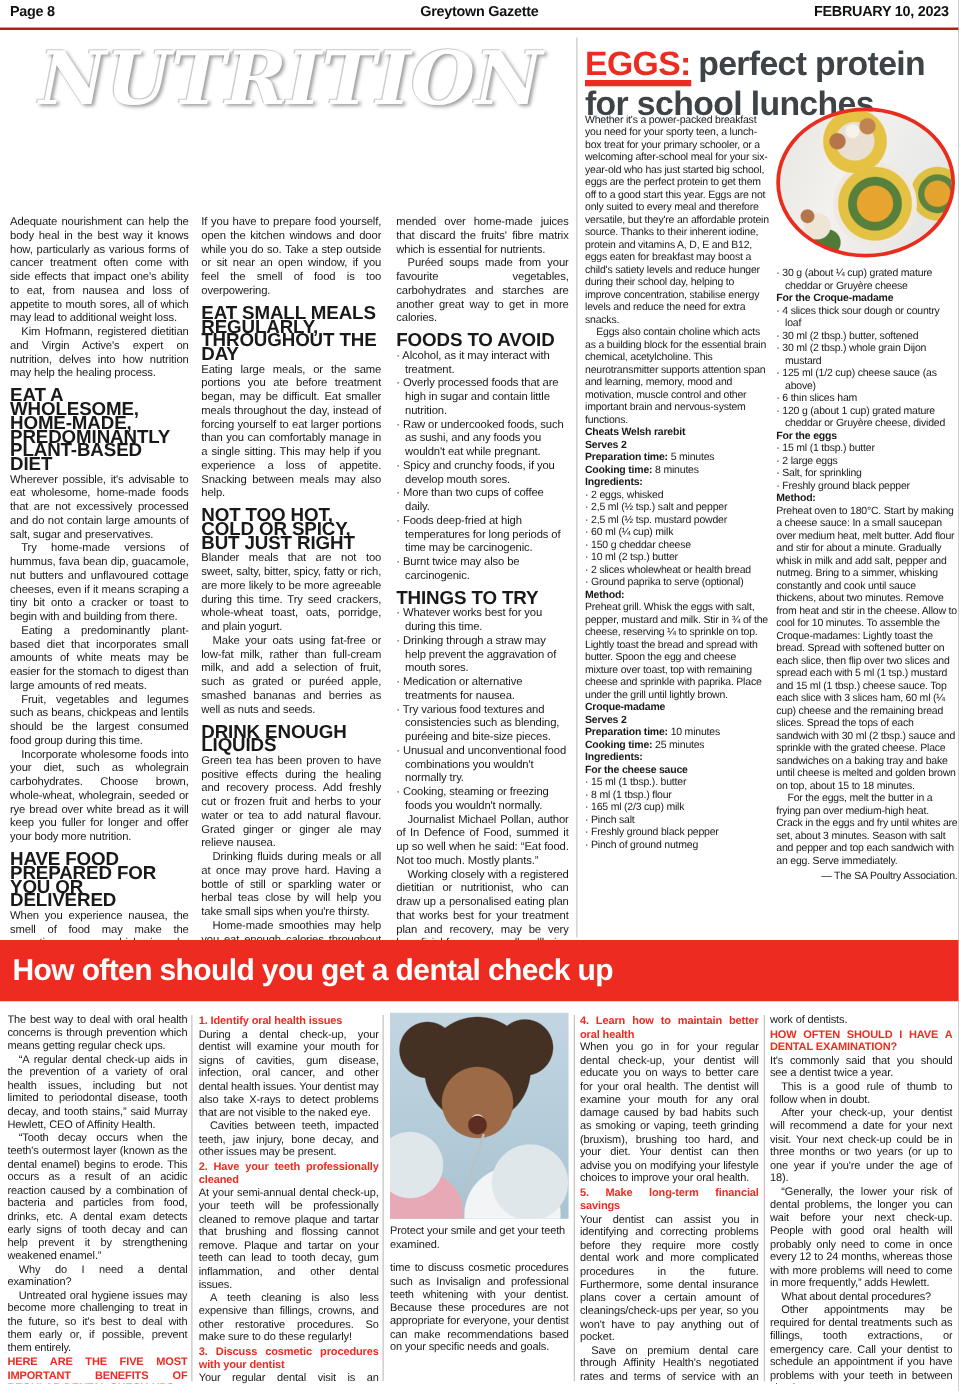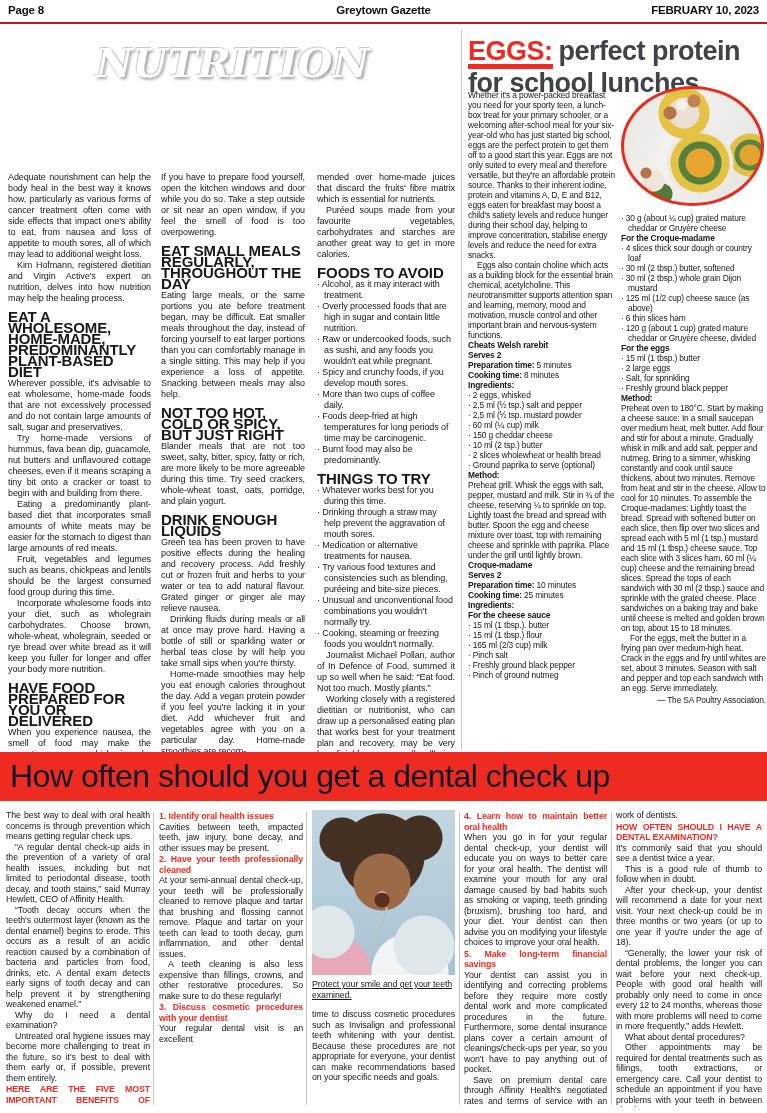--- a/index.html
+++ b/index.html
@@ -21,21 +21,21 @@
       radial-gradient(circle at 190px 12px,#e68a2e 0 24px,#f2f2f0 25px 29px,rgba(0,0,0,0) 30px),
       radial-gradient(circle at 205px 128px,#ece6d2 0 19px,rgba(0,0,0,0) 20px),
       radial-gradient(circle at 248px 118px,#46722f 0 21px,rgba(0,0,0,0) 22px),
       radial-gradient(circle at 290px 40px,#d0403a 0 25px,#f1f0ed 26px 30px,rgba(0,0,0,0) 31px),
       radial-gradient(circle at 352px 25px,#d9aa35 0 17px,rgba(0,0,0,0) 18px),
       radial-gradient(circle at 420px 28px,#3f4c68 0 27px,#eceary 28px,rgba(0,0,0,0) 28px),
       radial-gradient(circle at 452px 90px,#e2593e 0 29px,rgba(0,0,0,0) 30px),
       radial-gradient(ellipse 72px 46px at 385px 105px,#8a4f66 0 72%,#a06a80 73% 84%,rgba(0,0,0,0) 85%),
       linear-gradient(100deg,#d6dce0,#eceff1 35%,#d9dfe3 65%,#e9eceb);}
   .ntitle1{position:absolute;left:4px;top:36px;width:457px;text-align:center;
-    font-family:"DejaVu Serif",serif;font-style:italic;font-weight:700;font-size:40px;line-height:54px;
+    font-family:"DejaVu Serif",serif;font-style:italic;font-weight:700;font-size:59px;line-height:54px;
     color:#fff;letter-spacing:0px;text-shadow:2px 2px 3px rgba(40,40,40,.45),-1px -1px 0 rgba(60,60,60,.25);}
   .ntitle2{position:absolute;left:4px;top:88px;width:457px;text-align:center;
     font-family:"DejaVu Serif",serif;font-weight:400;font-size:50px;line-height:54px;
     color:rgba(255,255,255,.18);-webkit-text-stroke:1.6px #fff;letter-spacing:1px;}
   
   .col{position:absolute;overflow:hidden;text-align:justify;}
   .blk{margin:0;}
   .blk.p + .blk.p{text-indent:9px;}
   .blk.li + .blk.p{text-indent:9px;}
   .blk.h{font-weight:700;font-size:15px;line-height:11px;margin:7px 0 1px;text-align:left;}
@@ -66,43 +66,43 @@
       radial-gradient(circle at 22px 84px,#b5754a 0 5px,rgba(0,0,0,0) 6px),
       radial-gradient(circle at 30px 92px,#efe5d6 0 10px,rgba(0,0,0,0) 11px),
       radial-gradient(circle at 38px 105px,#4f7a38 0 10px,rgba(0,0,0,0) 11px),
       radial-gradient(circle at 126px 66px,#e2a42e 0 10px,#5d8340 11px 15px,#e0bf45 16px 21px,rgba(0,0,0,0) 22px),
       linear-gradient(115deg,#e8e6e2,#f2f1ee 40%,#e2e3e2);}
   .ecol{font-size:8.4px;line-height:10px;letter-spacing:-0.15px;text-align:left;}
   #ecolA{left:468px;top:90px;width:149px;height:660px;}
   #ecolB{left:621px;top:213px;width:145px;height:538px;}
   
   .dbanner{position:absolute;left:0;top:752px;width:767px;height:49px;background:var(--red);}
-  .dbanner .txt{position:absolute;left:10px;top:0;line-height:49px;color:#0f172a;font-weight:400;
-    font-size:32px;letter-spacing:-0.5px;}
+  .dbanner .txt{position:absolute;left:10px;top:0;line-height:49px;color:#ffffff;font-weight:700;
+    font-size:24px;letter-spacing:-0.5px;}
   
   .dcol{top:810px;height:297px;font-size:8.8px;line-height:10.5px;letter-spacing:-0.1px;}
   #dcol1{left:6px;width:144px;} #dcol2{left:159px;width:144px;} #dcol3{left:312px;width:143px;}
   #dcol4{left:464px;width:143px;} #dcol5{left:616px;width:146px;}
   .drule{position:absolute;top:812px;width:1px;height:293px;background:#c4c4c4;}
   #drule1{left:153px;} #drule2{left:306px;} #drule3{left:459px;} #drule4{left:611px;}
   .dphoto{position:relative;width:143px;height:165px;margin-bottom:4px;
     background-image:
       radial-gradient(circle at 70px 90px,#5d2d22 0 7px,rgba(0,0,0,0) 8px),
       radial-gradient(circle at 70px 87px,#f5f2ee 0 5px,rgba(0,0,0,0) 6px),
       radial-gradient(circle at 70px 72px,#9c6a46 0 28px,rgba(0,0,0,0) 29px),
       radial-gradient(circle at 30px 30px,#453024 0 22px,rgba(0,0,0,0) 23px),
       radial-gradient(circle at 108px 28px,#453024 0 22px,rgba(0,0,0,0) 23px),
       radial-gradient(circle at 70px 46px,#453024 0 42px,rgba(0,0,0,0) 43px),
       radial-gradient(circle at 16px 122px,#dfe7ea 0 26px,rgba(0,0,0,0) 27px),
       radial-gradient(circle at 112px 136px,#dfe7ea 0 30px,rgba(0,0,0,0) 31px),
       radial-gradient(circle at 98px 162px,#f2f4f5 0 38px,rgba(0,0,0,0) 39px),
       radial-gradient(circle at 26px 160px,#e8a9b6 0 32px,rgba(0,0,0,0) 33px),
       linear-gradient(180deg,#c2d6e2,#a9c3d2);}
   .dtool{position:absolute;left:66px;top:96px;width:2px;height:52px;background:#b9c2c6;transform:rotate(18deg);}
-  .dcaption{font-size:8.8px;line-height:10.5px;text-align:left;margin-bottom:9px;text-decoration:underline;}
+  .dcaption{font-size:8.8px;line-height:10.5px;text-align:left;margin-bottom:9px;}
 </style>
 </head>
 <body>
 
 <div id="page" style="--red: #ee2b20; --dark: #3d4347;">
 
   <div class="masthead">
     <span class="mh-left">Page 8</span>
     <span class="mh-center">Greytown Gazette</span>
     <span class="mh-right">FEBRUARY 10, 2023</span>
@@ -122,36 +122,37 @@
       <div class="blk p">Incorporate wholesome foods into your diet, such as wholegrain carbohydrates. Choose brown, whole-wheat, wholegrain, seeded or rye bread over white bread as it will keep you fuller for longer and offer your body more nutrition.</div>
       <div class="blk h">HAVE FOOD PREPARED FOR YOU OR DELIVERED</div>
       <div class="blk p">When you experience nausea, the smell of food may make the sensation worse, which is why having food prepared for or delivered to you is recommended to help maintain your intake.</div>
     </div>
   <div id="ncol2" class="col ncol">
       <div class="blk p">If you have to prepare food yourself, open the kitchen windows and door while you do so. Take a step outside or sit near an open window, if you feel the smell of food is too overpowering.</div>
       <div class="blk h">EAT SMALL MEALS REGULARLY, THROUGHOUT THE DAY</div>
       <div class="blk p">Eating large meals, or the same portions you ate before treatment began, may be difficult. Eat smaller meals throughout the day, instead of forcing yourself to eat larger portions than you can comfortably manage in a single sitting. This may help if you experience a loss of appetite. Snacking between meals may also help.</div>
       <div class="blk h">NOT TOO HOT, COLD OR SPICY, BUT JUST RIGHT</div>
       <div class="blk p">Blander meals that are not too sweet, salty, bitter, spicy, fatty or rich, are more likely to be more agreeable during this time. Try seed crackers, whole-wheat toast, oats, porridge, and plain yogurt.</div>
+      <div class="blk p">Make your oats using fat-free or low-fat milk, rather than full-cream milk, and add a selection of fruit, such as grated or puréed apple, smashed bananas and berries as well as nuts and seeds.</div>
       <div class="blk h">DRINK ENOUGH LIQUIDS</div>
       <div class="blk p">Green tea has been proven to have positive effects during the healing and recovery process. Add freshly cut or frozen fruit and herbs to your water or tea to add natural flavour. Grated ginger or ginger ale may relieve nausea.</div>
       <div class="blk p">Drinking fluids during meals or all at once may prove hard. Having a bottle of still or sparkling water or herbal teas close by will help you take small sips when you're thirsty.</div>
       <div class="blk p">Home-made smoothies may help you eat enough calories throughout the day. Add a vegan protein powder if you feel you're lacking it in your diet. Add whichever fruit and vegetables agree with you on a particular day. Home-made smoothies are recom-</div>
     </div>
   <div id="ncol3" class="col ncol">
       <div class="blk p">mended over home-made juices that discard the fruits' fibre matrix which is essential for nutrients.</div>
       <div class="blk p">Puréed soups made from your favourite vegetables, carbohydrates and starches are another great way to get in more calories.</div>
       <div class="blk h">FOODS TO AVOID</div>
       <div class="blk li">Alcohol, as it may interact with treatment.</div>
       <div class="blk li">Overly processed foods that are high in sugar and contain little nutrition.</div>
       <div class="blk li">Raw or undercooked foods, such as sushi, and any foods you wouldn't eat while pregnant.</div>
       <div class="blk li">Spicy and crunchy foods, if you develop mouth sores.</div>
       <div class="blk li">More than two cups of coffee daily.</div>
       <div class="blk li">Foods deep-fried at high temperatures for long periods of time may be carcinogenic.</div>
-      <div class="blk li">Burnt food may also be predominantly.</div>
+      <div class="blk li">Burnt twice may also be carcinogenic.</div>
       <div class="blk h">THINGS TO TRY</div>
       <div class="blk li">Whatever works best for you during this time.</div>
       <div class="blk li">Drinking through a straw may help prevent the aggravation of mouth sores.</div>
       <div class="blk li">Medication or alternative treatments for nausea.</div>
       <div class="blk li">Try various food textures and consistencies such as blending, puréeing and bite-size pieces.</div>
       <div class="blk li">Unusual and unconventional food combinations you wouldn't normally try.</div>
       <div class="blk li">Cooking, steaming or freezing foods you wouldn't normally.</div>
       <div class="blk p">Journalist Michael Pollan, author of In Defence of Food, summed it up so well when he said: “Eat food. Not too much. Mostly plants.”</div>
       <div class="blk p">Working closely with a registered dietitian or nutritionist, who can draw up a personalised eating plan that works best for your treatment plan and recovery, may be very beneficial for your overall wellbeing during the healing process.</div>
     </div>
@@ -179,21 +180,21 @@
       <div class="blk li">Ground paprika to serve (optional)</div>
       <div class="blk b">Method:</div>
       <div class="blk p">Preheat grill. Whisk the eggs with salt, pepper, mustard and milk. Stir in ¾ of the cheese, reserving ¼ to sprinkle on top. Lightly toast the bread and spread with butter. Spoon the egg and cheese mixture over toast, top with remaining cheese and sprinkle with paprika. Place under the grill until lightly brown.</div>
       <div class="blk b">Croque-madame</div>
       <div class="blk b">Serves 2</div>
       <div class="blk kv"><b>Preparation time:</b> 10 minutes</div>
       <div class="blk kv"><b>Cooking time:</b> 25 minutes</div>
       <div class="blk b">Ingredients:</div>
       <div class="blk b">For the cheese sauce</div>
       <div class="blk li">15 ml (1 tbsp.). butter</div>
-      <div class="blk li">15 ml (1 tbsp.) flour</div>
+      <div class="blk li">8 ml (1 tbsp.) flour</div>
       <div class="blk li">165 ml (2/3 cup) milk</div>
       <div class="blk li">Pinch salt</div>
       <div class="blk li">Freshly ground black pepper</div>
       <div class="blk li">Pinch of ground nutmeg</div>
     </div>
   <div id="ecolB" class="col ecol">
       <div class="blk li">30 g (about ¼ cup) grated mature cheddar or Gruyère cheese</div>
       <div class="blk b">For the Croque-madame</div>
       <div class="blk li">4 slices thick sour dough or country loaf</div>
       <div class="blk li">30 ml (2 tbsp.) butter, softened</div>
@@ -219,20 +220,21 @@
   <div id="dcol1" class="col dcol">
       <div class="blk p">The best way to deal with oral health concerns is through prevention which means getting regular check ups.</div>
       <div class="blk p">“A regular dental check-up aids in the prevention of a variety of oral health issues, including but not limited to periodontal disease, tooth decay, and tooth stains,” said Murray Hewlett, CEO of Affinity Health.</div>
       <div class="blk p">“Tooth decay occurs when the teeth's outermost layer (known as the dental enamel) begins to erode. This occurs as a result of an acidic reaction caused by a combination of bacteria and particles from food, drinks, etc. A dental exam detects early signs of tooth decay and can help prevent it by strengthening weakened enamel.”</div>
       <div class="blk p">Why do I need a dental examination?</div>
       <div class="blk p">Untreated oral hygiene issues may become more challenging to treat in the future, so it's best to deal with them early or, if possible, prevent them entirely.</div>
       <div class="blk rh">HERE ARE THE FIVE MOST IMPORTANT BENEFITS OF REGULAR DENTAL CHECK-UPS:</div>
     </div>
   <div id="dcol2" class="col dcol">
       <div class="blk rh">1. Identify oral health issues</div>
+      <div class="blk p">During a dental check-up, your dentist will examine your mouth for signs of cavities, gum disease, infection, oral cancer, and other dental health issues. Your dentist may also take X-rays to detect problems that are not visible to the naked eye.</div>
       <div class="blk p">Cavities between teeth, impacted teeth, jaw injury, bone decay, and other issues may be present.</div>
       <div class="blk rh">2. Have your teeth professionally cleaned</div>
       <div class="blk p">At your semi-annual dental check-up, your teeth will be professionally cleaned to remove plaque and tartar that brushing and flossing cannot remove. Plaque and tartar on your teeth can lead to tooth decay, gum inflammation, and other dental issues.</div>
       <div class="blk p">A teeth cleaning is also less expensive than fillings, crowns, and other restorative procedures. So make sure to do these regularly!</div>
       <div class="blk rh">3. Discuss cosmetic procedures with your dentist</div>
       <div class="blk p">Your regular dental visit is an excellent</div>
     </div>
   <div id="dcol3" class="col dcol">
     <div class="dphoto">
       <div class="dtool"></div>

